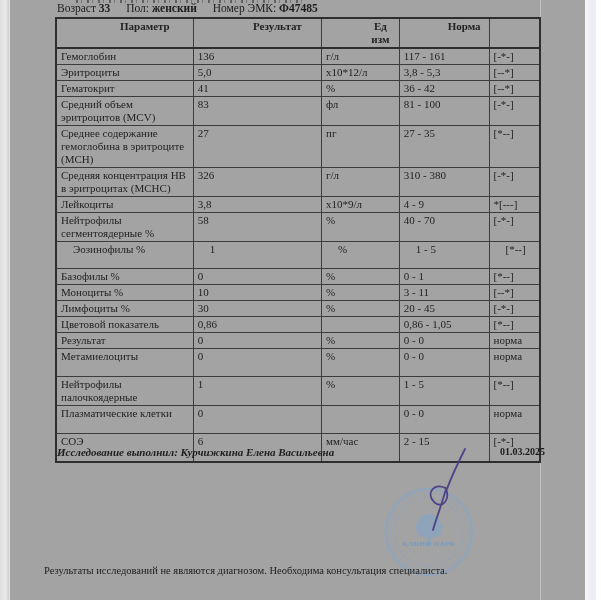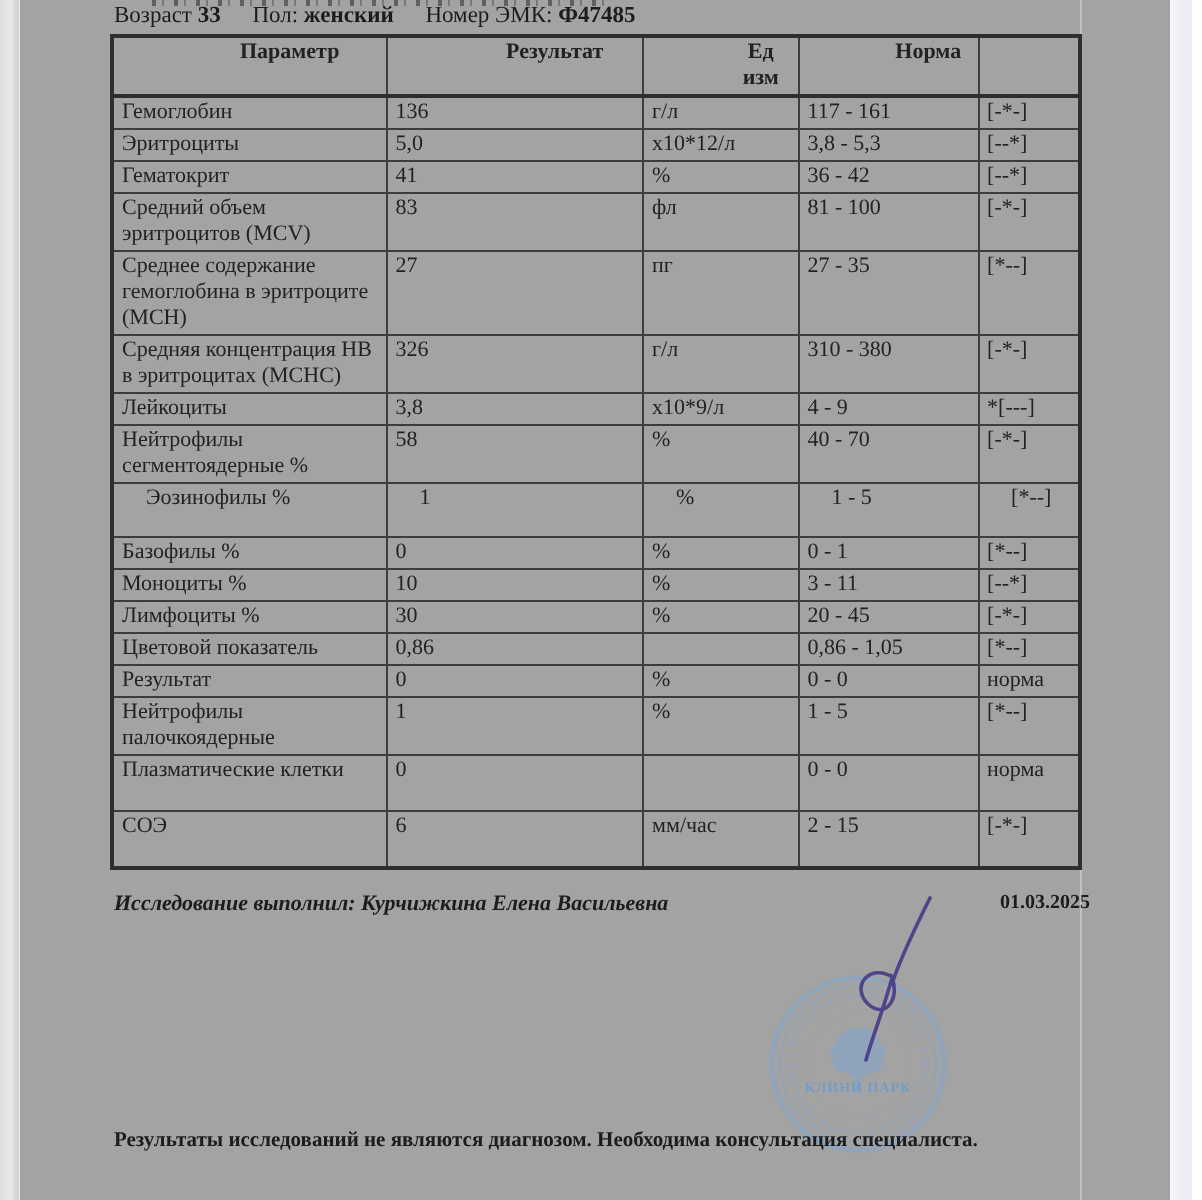--- a/index.html
+++ b/index.html
@@ -38,21 +38,21 @@
   tbody tr:nth-child(9) td { height:27px;padding-left:16px; }
   tbody tr:nth-child(15) td { height:28px; }
   tbody tr:nth-child(16) td { height:28px; }
   tbody tr:nth-child(17) td { height:28px; }
   tbody tr:nth-child(18) td { height:28px; }
   tbody tr:nth-child(19) td { height:19px; padding-top:3px; }
 
   
   .performed { position:absolute; left:57px; top:446px; font-size:11px; font-weight:bold; font-style:italic; }
   .doc-date { position:absolute; left:455px; top:446px; width:90px; text-align:right; font-size:10px; font-weight:bold; }
-  .disclaimer { position:absolute; left:57px; top:565px; width:490px; font-size:10.5px; font-weight:bold; }
+  .disclaimer { position:absolute; left:44px; top:565px; width:490px; font-size:10.5px; font-weight:normal; }
 
   .stamp { position:absolute; left:383px; top:486px; width:92px; height:92px; }
   .signature { position:absolute; left:408px; top:447px; width:62px; height:86px; }
 </style>
 </head>
 <body>
 
 <div id="page">
 
   <div class="gutter-left"></div>
@@ -180,20 +180,27 @@
           <td>[*--]</td>
         </tr>
         <tr>
           <td>Результат</td>
           <td>0</td>
           <td>%</td>
           <td>0 - 0</td>
           <td>норма</td>
         </tr>
         <tr>
+          <td>Метамиелоциты</td>
+          <td>0</td>
+          <td>%</td>
+          <td>0 - 0</td>
+          <td>норма</td>
+        </tr>
+        <tr>
           <td>Нейтрофилы палочкоядерные</td>
           <td>1</td>
           <td>%</td>
           <td>1 - 5</td>
           <td>[*--]</td>
         </tr>
         <tr>
           <td>Плазматические клетки</td>
           <td>0</td>
           <td></td>

